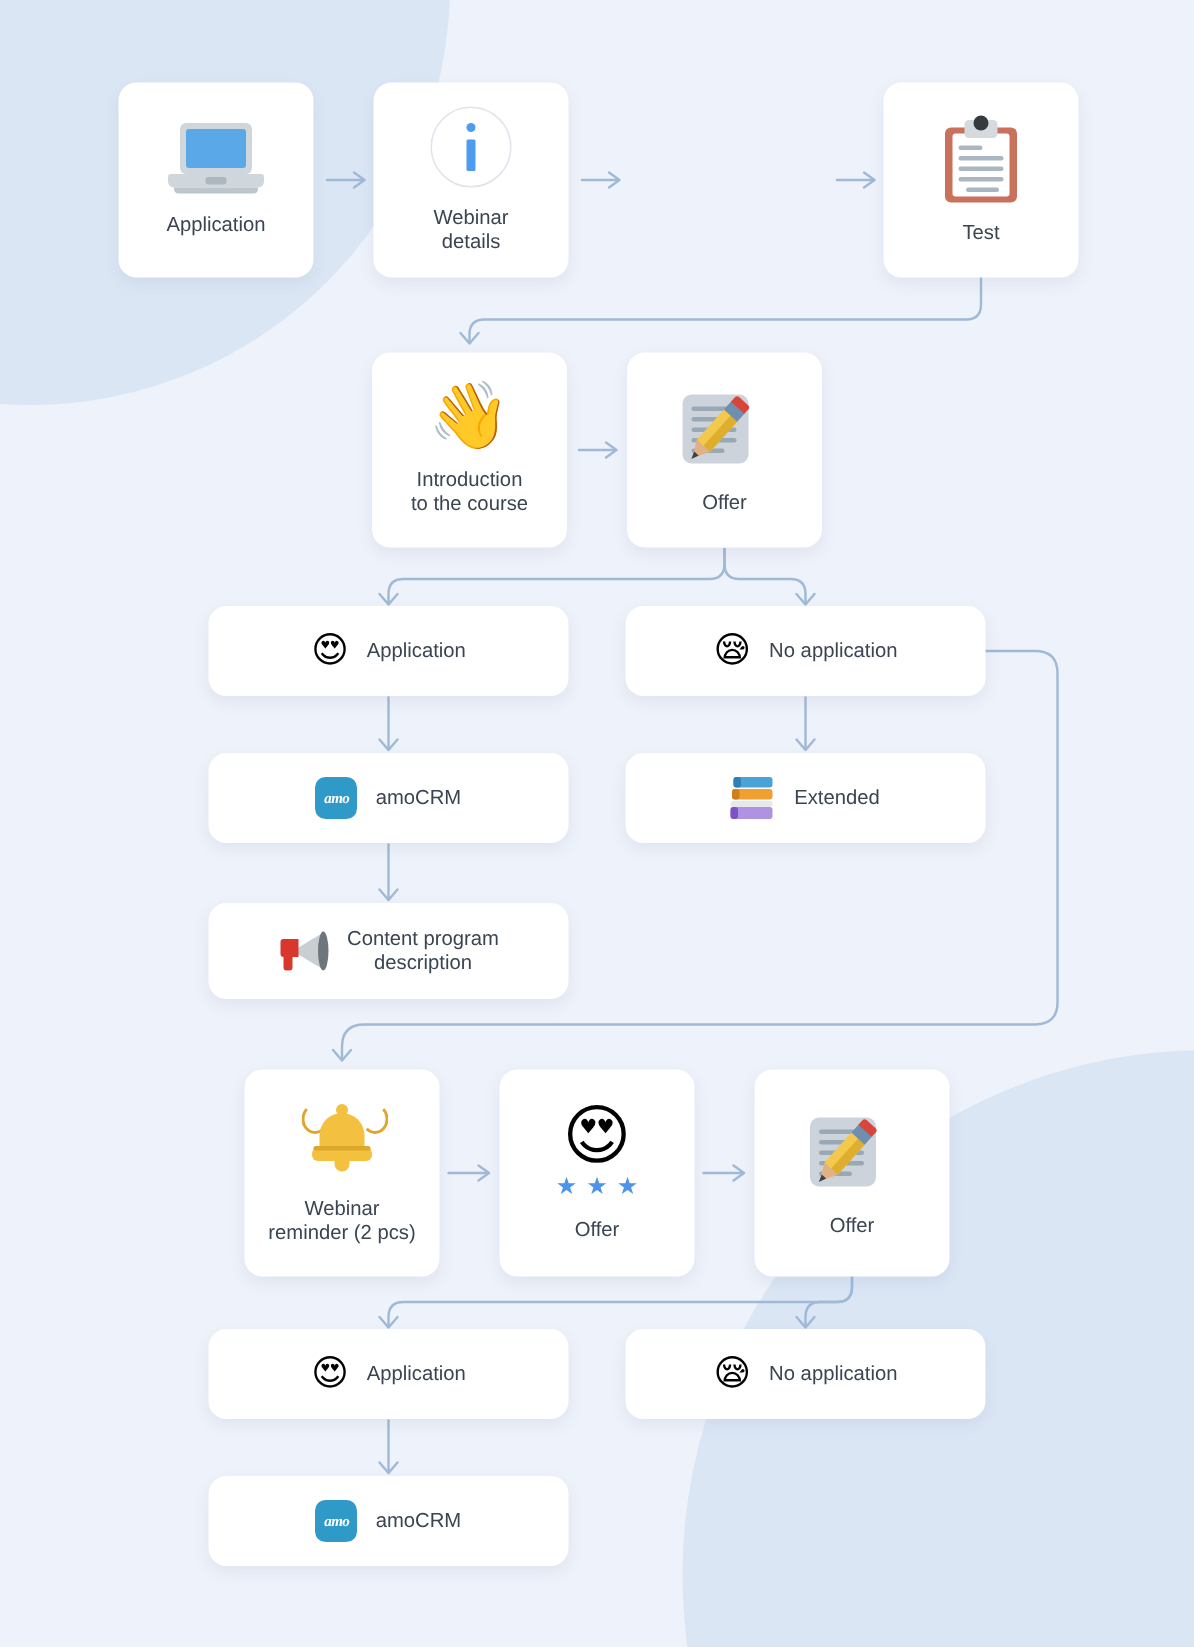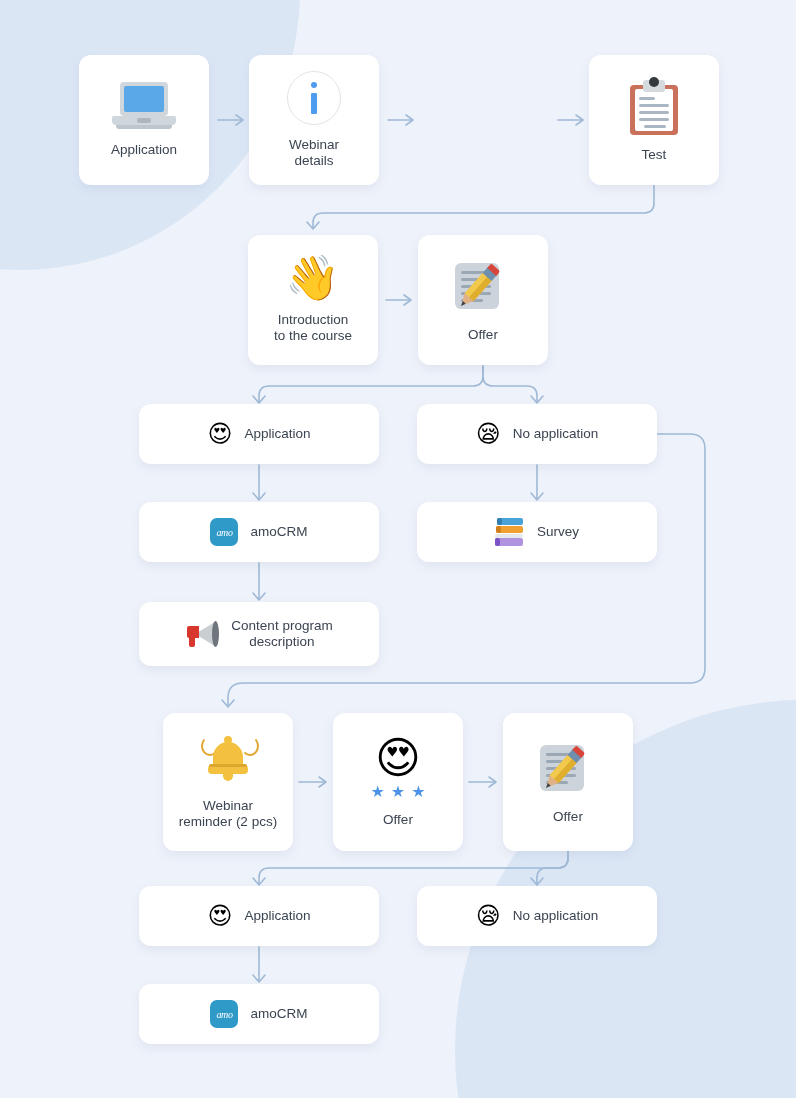--- a/index.html
+++ b/index.html
@@ -199,21 +199,21 @@
   
   .emoji { line-height: 1; font-size: 24px; }
   .emoji.big { font-size: 44px; }
 
   
   .ico-amo {
     width: 28px; height: 28px; border-radius: 7px; background: #2f9ac8;
     display: flex; align-items: center; justify-content: center;
   }
   .ico-amo span {
-    color: #fff; font-size: 10px; font-style: italic; font-weight: normal;
+    color: #fff; font-size: 10px; font-style: italic; font-weight: bold;
     font-family: "Liberation Serif", serif; letter-spacing: -0.4px;
   }
 
   
   .ico-books { width: 30px; height: 28px; position: relative; }
   .ico-books .bk { position: absolute; border-radius: 2px; }
   .ico-books .b1 { left: 2px; top: 0;  width: 26px; height: 7px; background: #4aa3d8; }
   .ico-books .b1b{ left: 2px; top: 0;  width: 5px;  height: 7px; background: #2f7fb3; }
   .ico-books .b2 { left: 1px; top: 8px; width: 27px; height: 7px; background: #f0a030; }
   .ico-books .b2b{ left: 1px; top: 8px; width: 5px;  height: 7px; background: #d07f1a; }
@@ -456,21 +456,21 @@
       <div class="ico-books">
         <div class="bk b1"></div>
           <div class="bk b1b"></div>
         <div class="bk b2"></div>
           <div class="bk b2b"></div>
         <div class="bk b3"></div>
         <div class="bk b4"></div>
           <div class="bk b4b"></div>
       </div>
     </div>
-    <div class="card-label">Survey</div>
+    <div class="card-label">Extended</div>
   </div>
 
   <div class="card row" style="left:139px; top:602px; width:240px; height:64px;">
     <div class="icon-wrap">
       <div class="ico-mega">
         <div class="cone"></div>
           <div class="rim"></div>
         <div class="handle"></div>
           <div class="grip"></div>
       </div>

